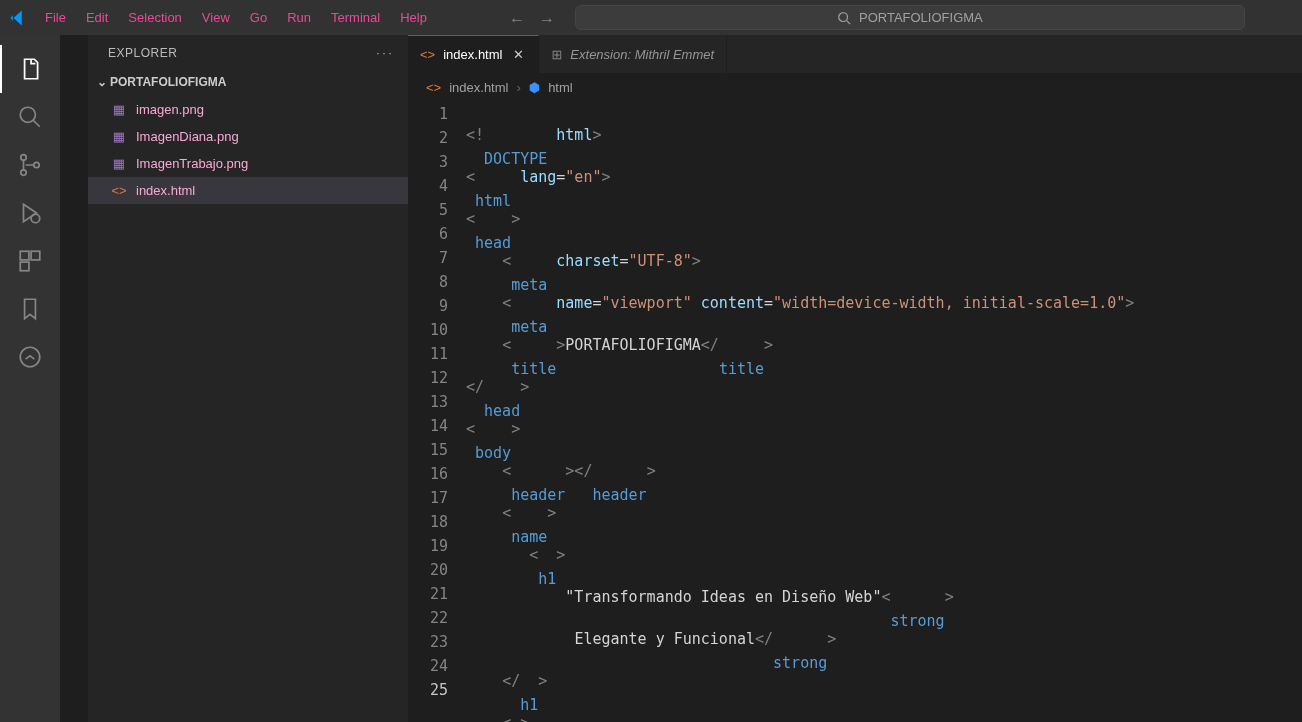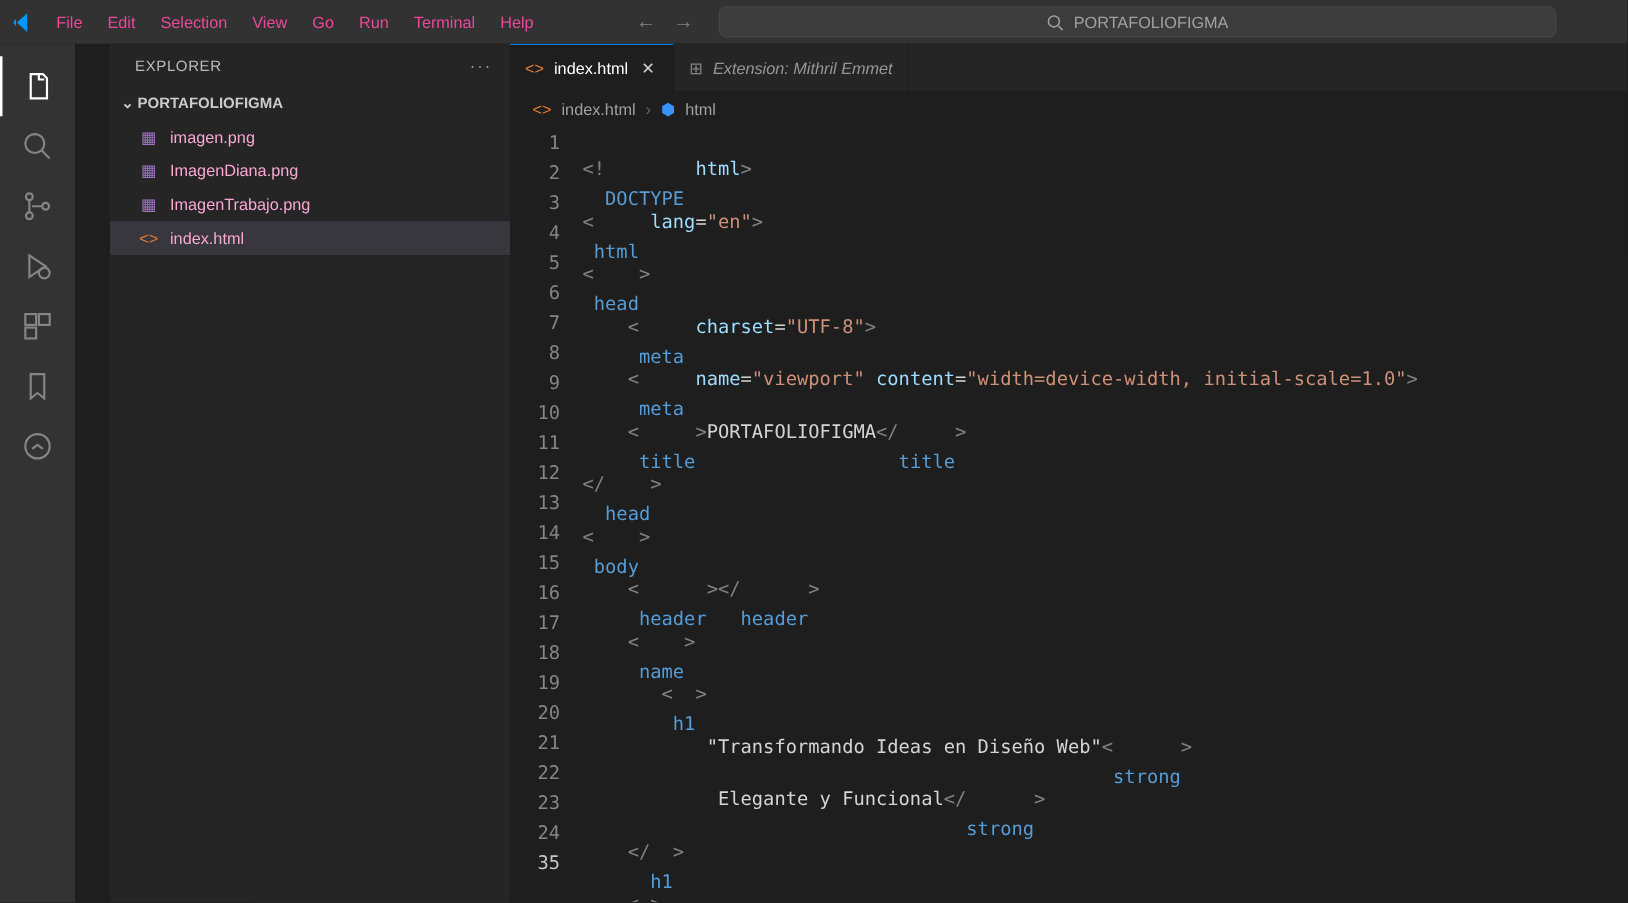--- a/index.html
+++ b/index.html
@@ -201,21 +201,21 @@
           <div>15</div>
           <div>16</div>
           <div>17</div>
           <div>18</div>
           <div>19</div>
           <div>20</div>
           <div>21</div>
           <div>22</div>
           <div>23</div>
           <div>24</div>
-          <div class="cur">35</div>
+          <div class="cur">25</div>
       </div>
       <div class="code">
 <div class="code-line"><span class="c-gray">&lt;!</span><span class="c-blue">DOCTYPE</span><span class="c-text"> </span><span class="c-lblue">html</span><span class="c-gray">&gt;</span></div>
 <div class="code-line"><span class="c-gray">&lt;</span><span class="c-blue">html</span><span class="c-text"> </span><span class="c-lblue">lang</span><span class="c-text">=</span><span class="c-str">"en"</span><span class="c-gray">&gt;</span></div>
 <div class="code-line"><span class="c-gray">&lt;</span><span class="c-blue">head</span><span class="c-gray">&gt;</span></div>
 <div class="code-line"><span class="c-text">    </span><span class="c-gray">&lt;</span><span class="c-blue">meta</span><span class="c-text"> </span><span class="c-lblue">charset</span><span class="c-text">=</span><span class="c-str">"UTF-8"</span><span class="c-gray">&gt;</span></div>
 <div class="code-line"><span class="c-text">    </span><span class="c-gray">&lt;</span><span class="c-blue">meta</span><span class="c-text"> </span><span class="c-lblue">name</span><span class="c-text">=</span><span class="c-str">"viewport"</span><span class="c-text"> </span><span class="c-lblue">content</span><span class="c-text">=</span><span class="c-str">"width=device-width, initial-scale=1.0"</span><span class="c-gray">&gt;</span></div>
 <div class="code-line"><span class="c-text">    </span><span class="c-gray">&lt;</span><span class="c-blue">title</span><span class="c-gray">&gt;</span><span class="c-text">PORTAFOLIOFIGMA</span><span class="c-gray">&lt;/</span><span class="c-blue">title</span><span class="c-gray">&gt;</span></div>
 <div class="code-line"><span class="c-gray">&lt;/</span><span class="c-blue">head</span><span class="c-gray">&gt;</span></div>
 <div class="code-line"><span class="c-gray">&lt;</span><span class="c-blue">body</span><span class="c-gray">&gt;</span></div>

